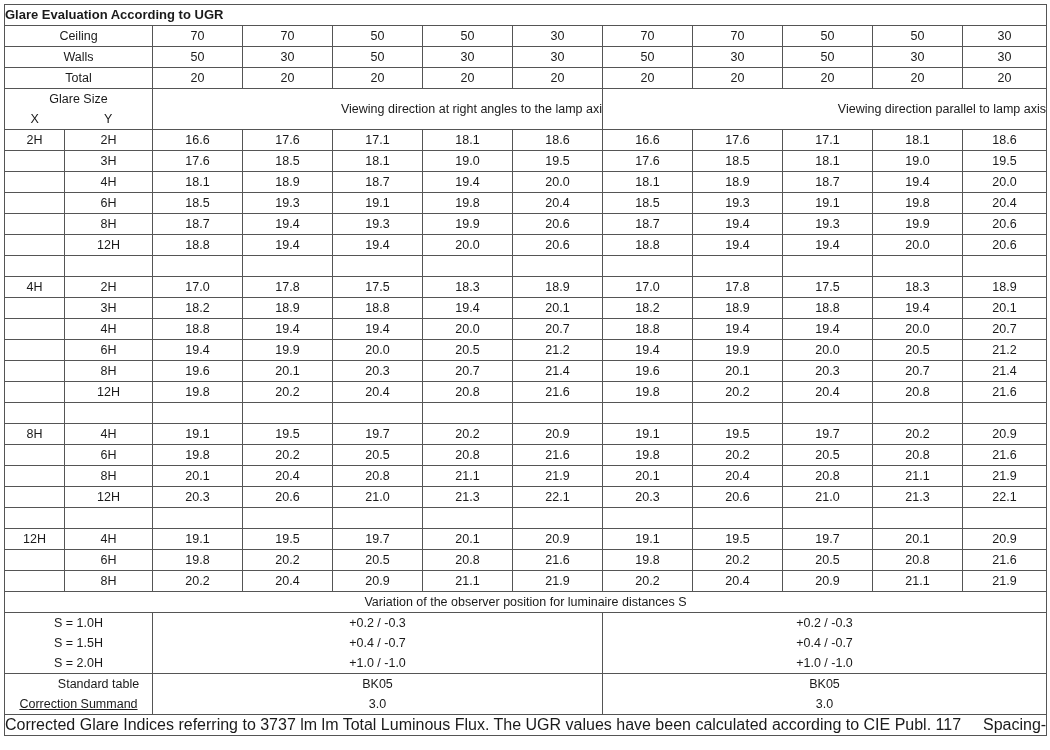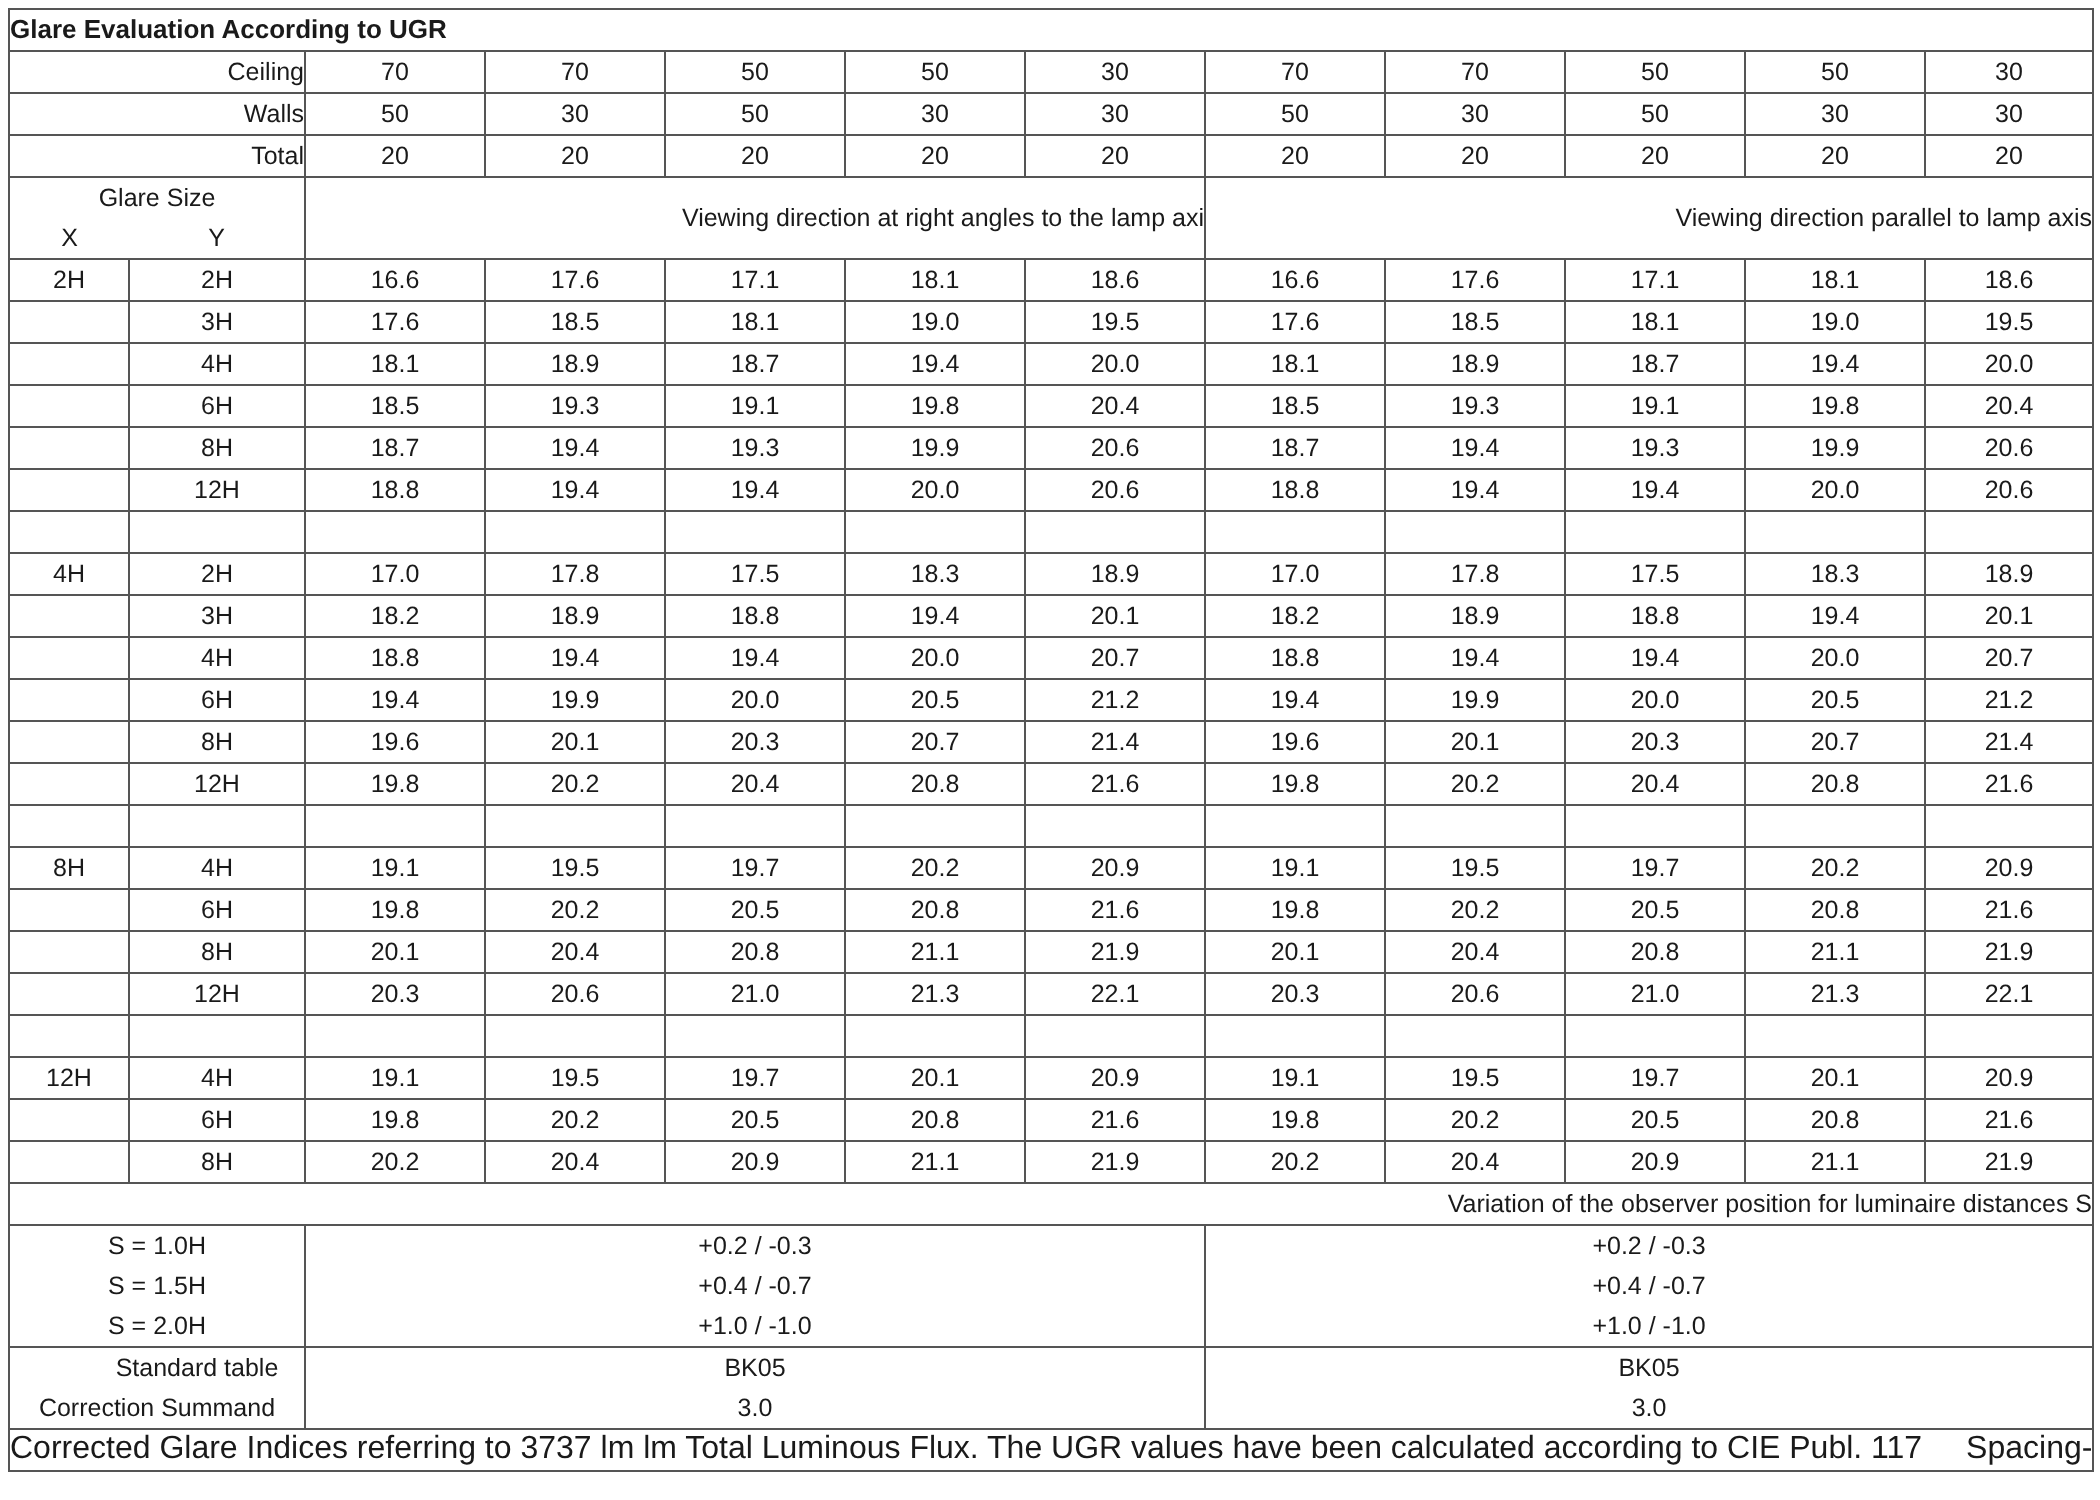--- a/index.html
+++ b/index.html
@@ -48,21 +48,21 @@
   }
   td.title {
     font-weight: bold;
     padding-left: 5px;
     font-size: 13px;
     height: 21px;
     line-height: 21px;
   }
   td.rowlabel {
     padding-left: 5px;
-    text-align: right;
+    text-align: center;
   }
   td.num {
     text-align: center;
   }
   td.center {
     text-align: center;
   }
   .sectionhead {
     text-align: right;
   }
@@ -503,21 +503,21 @@
         <td class="center" colspan="5" style="border-top:none;">+1.0 / -1.0</td>
         <td class="center" colspan="5" style="border-top:none;">+1.0 / -1.0</td>
       </tr>
 
       <tr>
         <td class="center" colspan="2" style="border-bottom:none;padding-left:40px;">Standard table</td>
         <td class="center" colspan="5" style="border-bottom:none;">BK05</td>
         <td class="center" colspan="5" style="border-bottom:none;">BK05</td>
       </tr>
       <tr>
-        <td class="center" colspan="2" style="border-top:none;">Correction Summand</td>
+        <td class="center" colspan="2" style="border-top:none;text-decoration:underline;">Correction Summand</td>
         <td class="center" colspan="5" style="border-top:none;">3.0</td>
         <td class="center" colspan="5" style="border-top:none;">3.0</td>
       </tr>
 
       <tr>
         <td class="footer" colspan="12">
           <span>Corrected Glare Indices referring to 3737 lm lm Total Luminous Flux. The UGR values have been calculated according to CIE Publ. 117</span><span class="footnote-gap"></span><span>Spacing-to-Height-Ratio = 0.25.</span>
         </td>
       </tr>
     </tbody>

